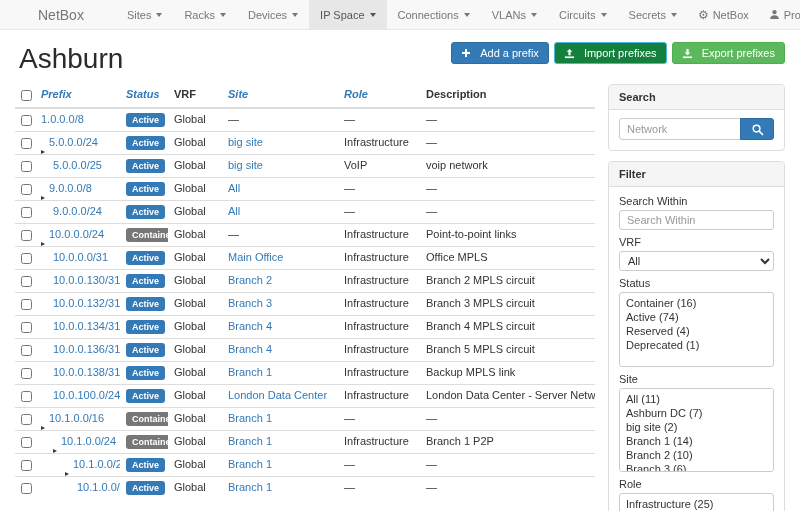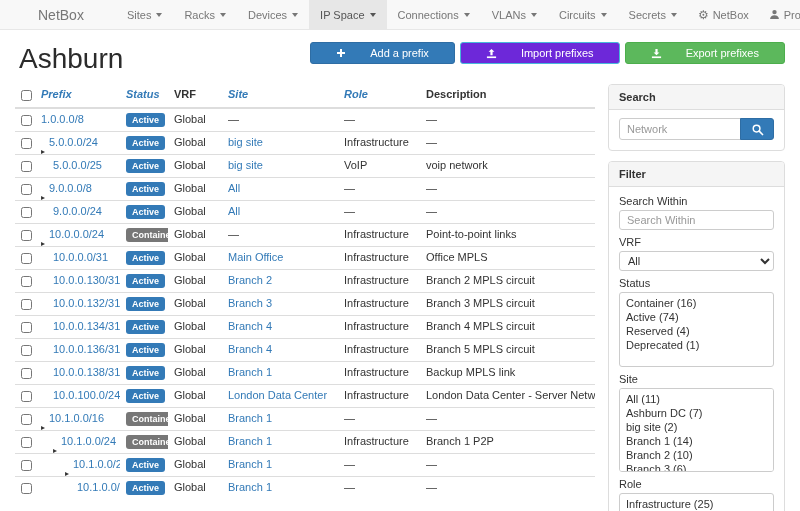--- a/index.html
+++ b/index.html
@@ -19,25 +19,25 @@
     border-right:3px solid transparent; border-top:4px solid currentColor;
     margin-left:5px; display:inline-block; }
   .nav-right { margin-left:auto; display:flex; }
   .nav-right .nav-item { padding:0 10px; }
   .nav-icon { display:flex; align-items:center; margin-right:4px; }
   .gear-glyph { font-size:12px; line-height:12px; color:#777; }
 
   
   .content { position:relative; padding:0 15px; }
   .actions { position:absolute; top:12px; right:15px; display:flex; gap:5px; }
-  .btn { font-size:11px; color:#fff; border-radius:3px; padding:4px 25px;
-    display:flex; align-items:center; gap:20px; border:1px solid transparent;
+  .btn { font-size:11px; color:#fff; border-radius:3px; padding:4px 9px;
+    display:flex; align-items:center; gap:5px; border:1px solid transparent;
     cursor:pointer; line-height:12px; }
   .btn-primary { background:#337ab7; border-color:#2e6da4; }
-  .btn-info { background:#6d28d9; border-color:#46b8da; }
+  .btn-info { background:#15803d; border-color:#46b8da; }
   .btn-success { background:#5cb85c; border-color:#4cae4c; }
 
   .layout { display:flex; }
   .main { width:580px; }
   h1 { font-size:28px; font-weight:400; margin:13px 0 9px 4px; color:#2b2b2b; }
 
   
   table { border-collapse:collapse; width:100%; font-size:11px; table-layout:fixed; }
   th { text-align:left; font-weight:700; padding:4px 6px 6px;
     border-bottom:2px solid #ddd; font-size:11px; color:#333; }

